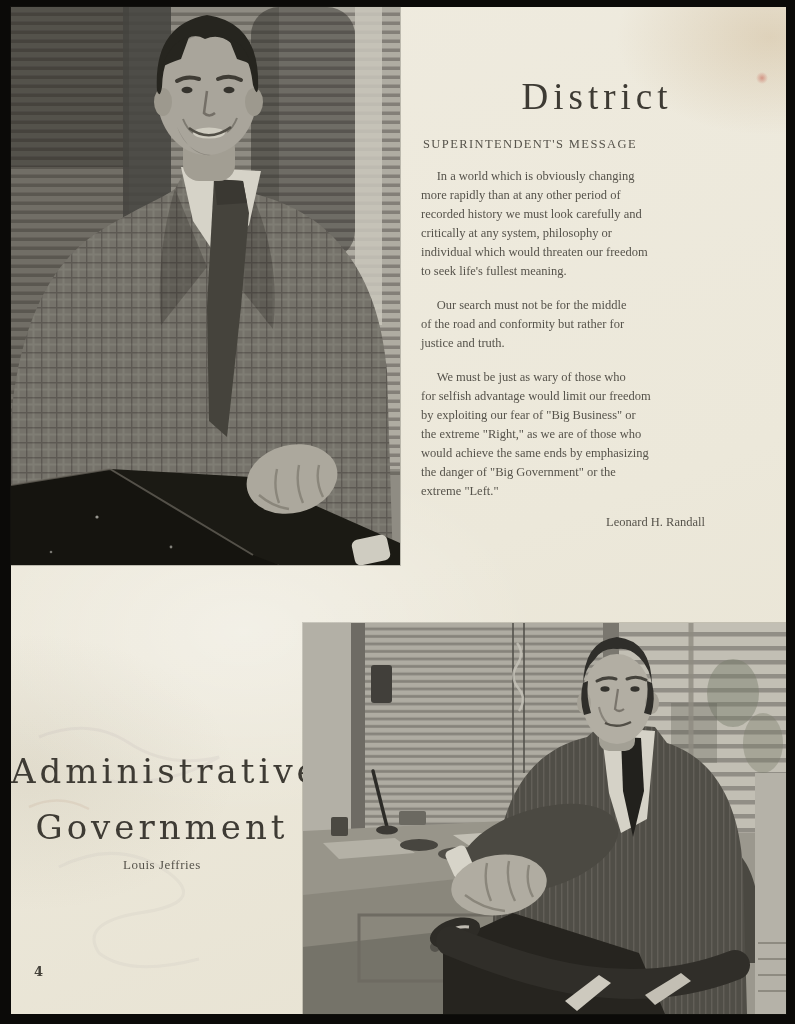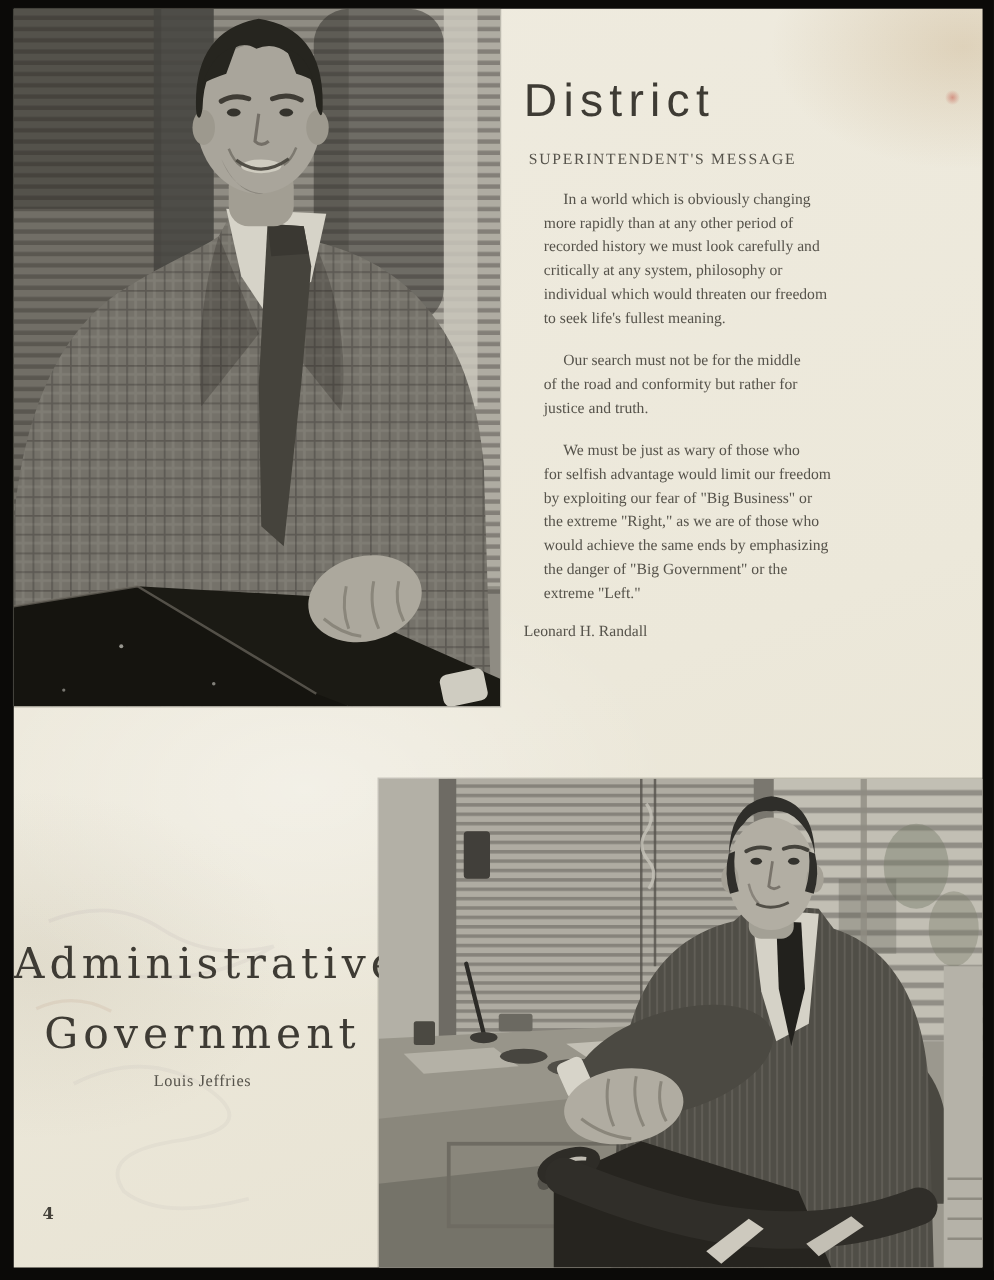--- a/index.html
+++ b/index.html
@@ -17,27 +17,27 @@
       radial-gradient(ellipse 420px 260px at 30% 62%, rgba(255,255,255,.35), rgba(255,255,255,0) 70%),
       linear-gradient(160deg,#efebdf 0%,#ece8da 55%,#e7e2d2 100%);
   }
   .photo{position:absolute;margin:0;padding:0;line-height:0;}
   .photo svg{display:block;}
   .photo-super{left:0;top:0;width:389px;height:558px;box-shadow:0 0 0 1px rgba(40,38,32,.25);}
   .photo-assist{left:292px;top:616px;width:483px;height:391px;box-shadow:0 0 0 1px rgba(40,38,32,.2);}
 
   .super-col{position:absolute;left:408px;top:50px;width:356px;}
   .display-title{
-    margin:0;font-family:Liberation Sans, sans-serif;font-weight:normal;
-    font-size:37px;line-height:48px;letter-spacing:5px;color:#3e3b34;text-align:left;
+    margin:16px;font-family:Liberation Serif, serif;font-weight:normal;
+    font-size:37px;line-height:48px;letter-spacing:5px;color:#3e3b34;text-align:center;
   }
   .tw{font-family:Liberation Serif, serif;color:#56534b;}
   .msg-heading{margin:15px 0 0 4px;font-size:12.5px;letter-spacing:1.4px;font-weight:normal;}
-  .para{margin:15px 0 0 16px;font-size:12.5px;line-height:19px;white-space:pre-wrap;}
-  .signature{margin:14px 70px 0 0;font-size:12.5px;text-align:left;}
+  .para{margin:15px 0 0 2px;font-size:12.5px;line-height:19px;white-space:pre-wrap;}
+  .signature{margin:14px 70px 0 0;font-size:12.5px;text-align:right;}
 
   .admin-block{position:absolute;left:0;top:736px;width:302px;text-align:center;}
   .display-subtitle{
     margin:0;font-family:"DejaVu Serif","Liberation Serif",serif;font-weight:normal;
     font-size:34px;line-height:56px;letter-spacing:4px;color:#3e3b34;
   }
   .admin-name{margin:2px 0 0 0;font-size:13px;letter-spacing:.5px;}
 
   .page-number{
     position:absolute;left:23px;top:957px;

